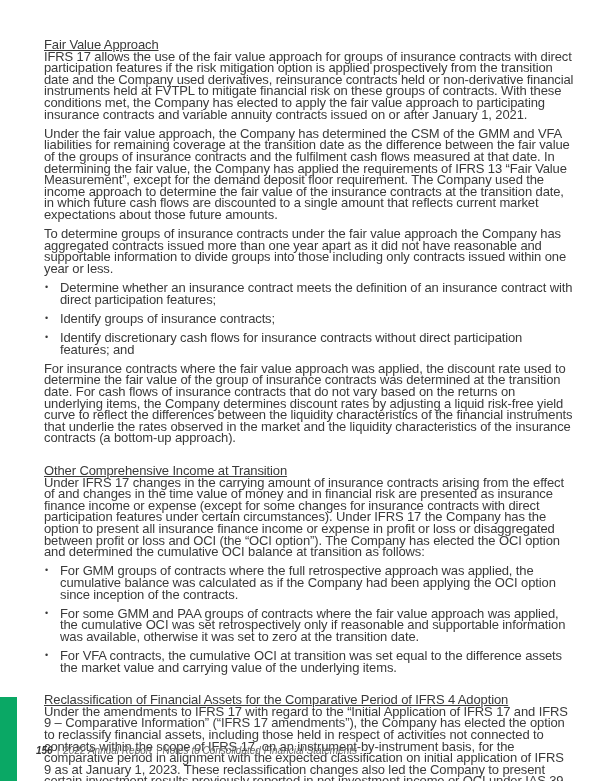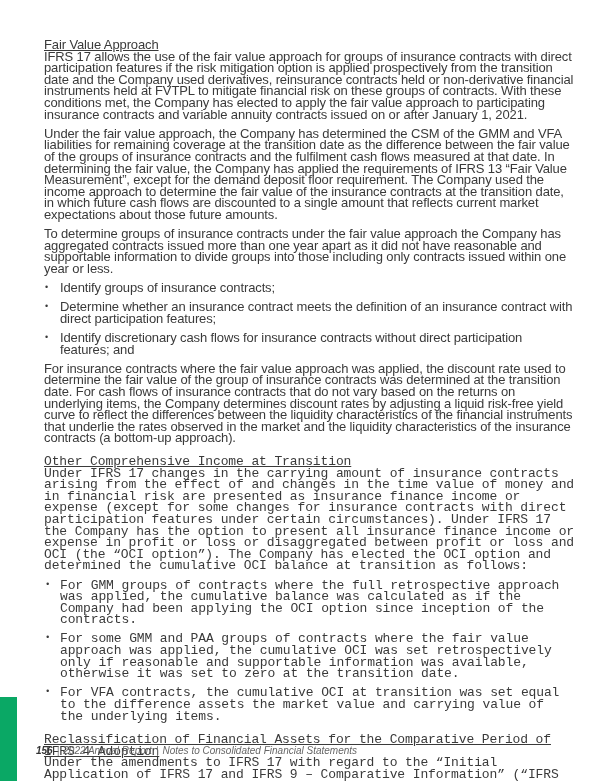--- a/index.html
+++ b/index.html
@@ -4,39 +4,39 @@
 <style>
   html, body { margin:0; padding:0; }
   body { width:600px; height:781px; background:#ffffff; position:relative; overflow:hidden;
          font-family:"Liberation Sans", sans-serif; color:#3a3a3a; }
   .page { position:absolute; left:44px; top:39px; width:530px; font-size:13px; line-height:11.6px; letter-spacing:-0.12px; }
   .heading { text-decoration:underline; text-underline-offset:1px; display:block; }
   p { margin:0 0 7.6px 0; }
   ul { list-style:none; margin:0 0 7.6px 0; padding:0; }
   li { position:relative; padding-left:16px; margin-bottom:7.6px; }
   li::before { content:"\2022"; position:absolute; left:1px; top:0; font-size:9px; color:#3a3a3a; }
-  .sec { margin-top:12px;font-family:Liberation Mono, monospace; }
+  .sec { margin-top:21px; }
   .side-bar { position:absolute; left:0; top:697px; width:17px; height:84px; background:#0aa865; }
   .footer { position:absolute; left:36px; top:745px; font-size:10px; color:#666; white-space:nowrap;font-style:italic; }
   .footer .num { font-weight:bold; color:#333; }
   .footer .sep { margin:0 4px; color:#777; }
 </style>
 </head>
 <body>
 
 <div class="page">
 
   <div>
     <span class="heading">Fair Value Approach</span>
     <p>IFRS 17 allows the use of the fair value approach for groups of insurance contracts with direct participation features if the risk mitigation option is applied prospectively from the transition date and the Company used derivatives, reinsurance contracts held or non-derivative financial instruments held at FVTPL to mitigate financial risk on these groups of contracts. With these conditions met, the Company has elected to apply the fair value approach to participating insurance contracts and variable annuity contracts issued on or after January 1, 2021.</p>
     <p>Under the fair value approach, the Company has determined the CSM of the GMM and VFA liabilities for remaining coverage at the transition date as the difference between the fair value of the groups of insurance contracts and the fulfilment cash flows measured at that date. In determining the fair value, the Company has applied the requirements of IFRS 13 “Fair Value Measurement”, except for the demand deposit floor requirement. The Company used the income approach to determine the fair value of the insurance contracts at the transition date, in which future cash flows are discounted to a single amount that reflects current market expectations about those future amounts.</p>
     <p>To determine groups of insurance contracts under the fair value approach the Company has aggregated contracts issued more than one year apart as it did not have reasonable and supportable information to divide groups into those including only contracts issued within one year or less.</p>
     <ul>
+      <li>Determine whether an insurance contract meets the definition of an insurance contract with direct participation features;</li>
       <li>Identify groups of insurance contracts;</li>
-      <li>Determine whether an insurance contract meets the definition of an insurance contract with direct participation features;</li>
       <li>Identify discretionary cash flows for insurance contracts without direct participation features; and</li>
     </ul>
     <p>For insurance contracts where the fair value approach was applied, the discount rate used to determine the fair value of the group of insurance contracts was determined at the transition date. For cash flows of insurance contracts that do not vary based on the returns on underlying items, the Company determines discount rates by adjusting a liquid risk-free yield curve to reflect the differences between the liquidity characteristics of the financial instruments that underlie the rates observed in the market and the liquidity characteristics of the insurance contracts (a bottom-up approach).</p>
   </div>
 
   <div class="sec">
     <span class="heading">Other Comprehensive Income at Transition</span>
     <p>Under IFRS 17 changes in the carrying amount of insurance contracts arising from the effect of and changes in the time value of money and in financial risk are presented as insurance finance income or expense (except for some changes for insurance contracts with direct participation features under certain circumstances). Under IFRS 17 the Company has the option to present all insurance finance income or expense in profit or loss or disaggregated between profit or loss and OCI (the “OCI option”). The Company has elected the OCI option and determined the cumulative OCI balance at transition as follows:</p>
     <ul>
       <li>For GMM groups of contracts where the full retrospective approach was applied, the cumulative balance was calculated as if the Company had been applying the OCI option since inception of the contracts.</li>

